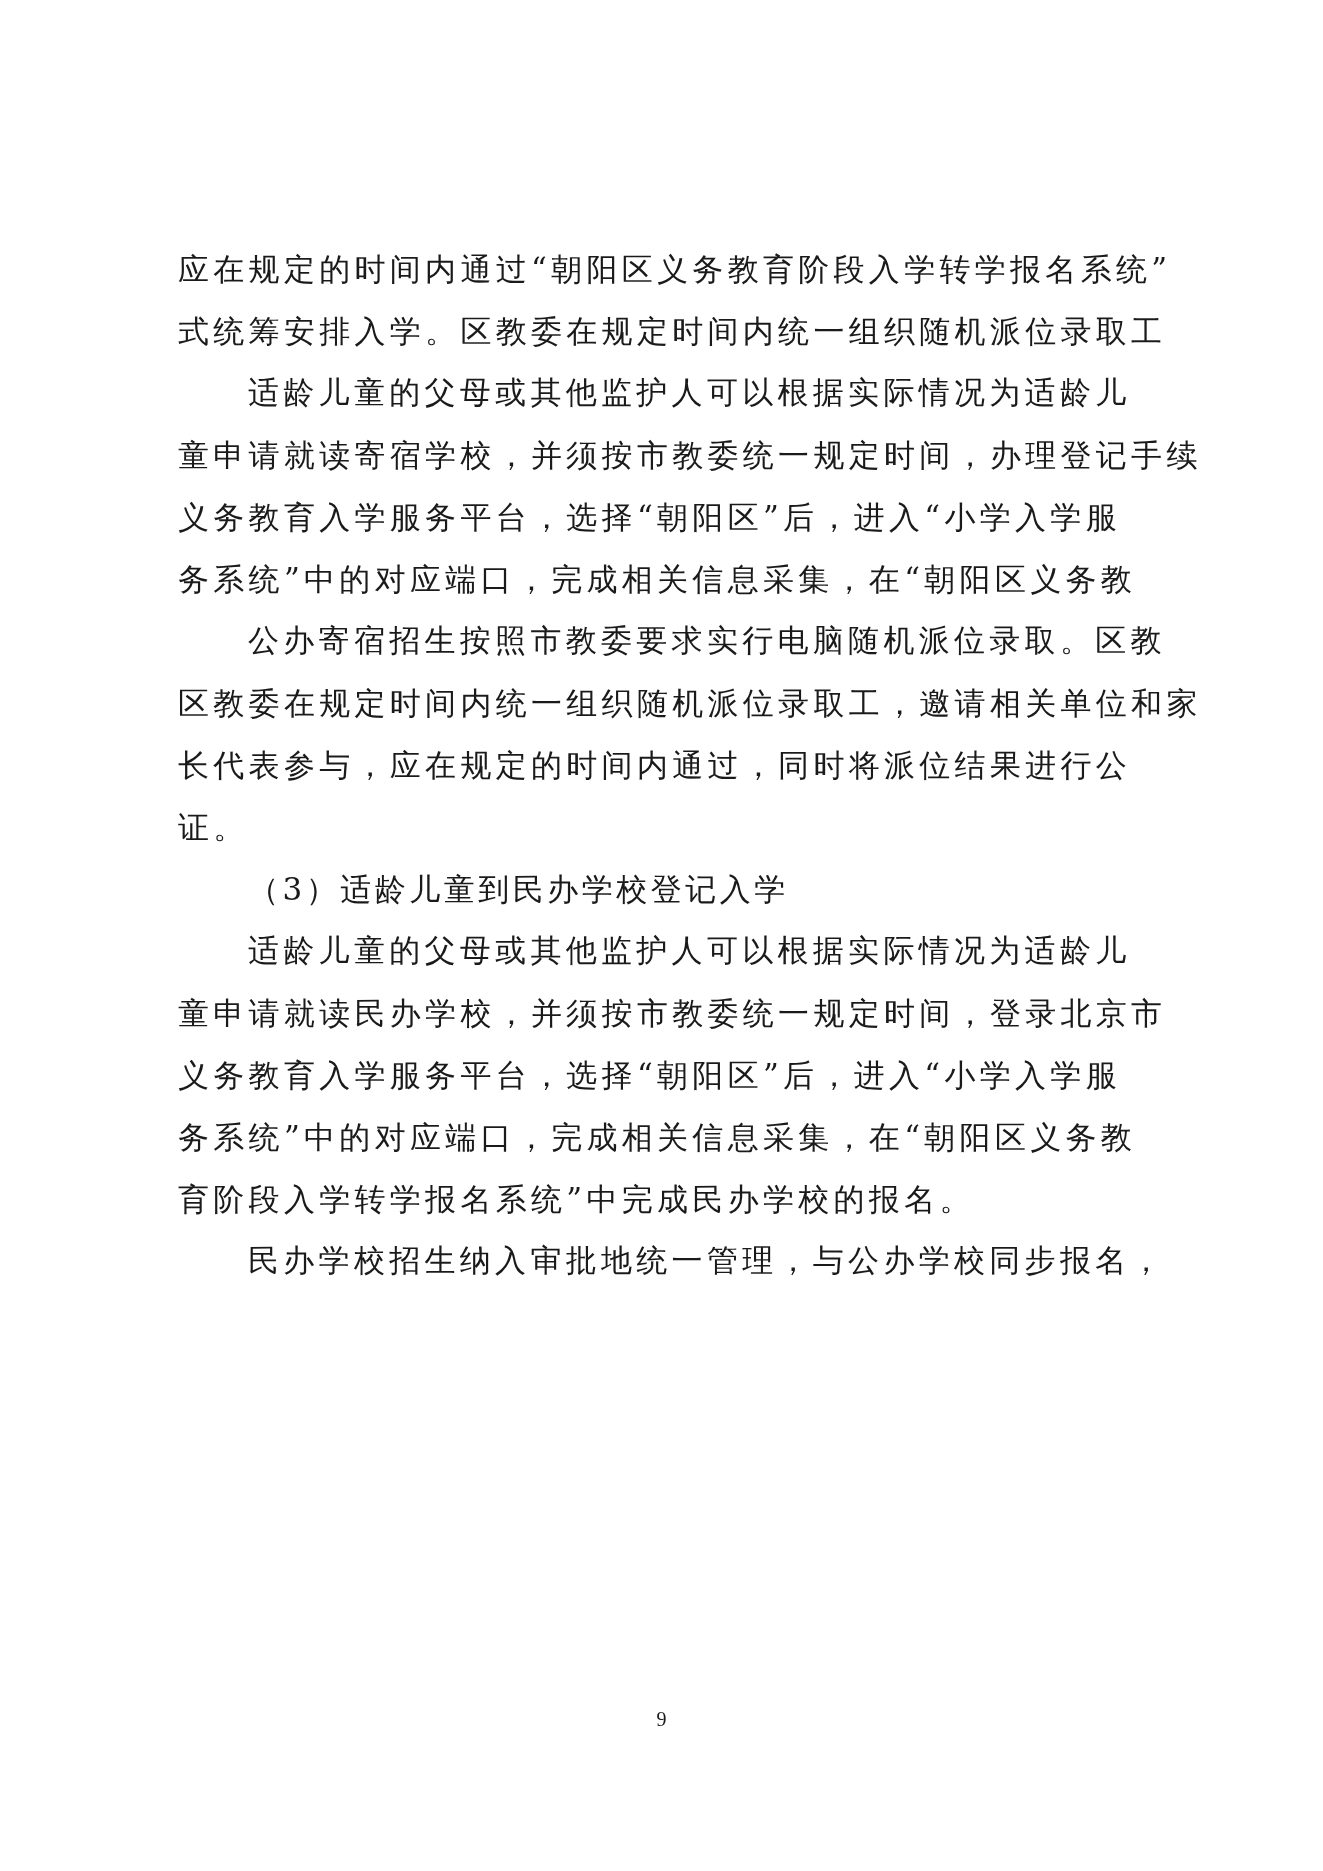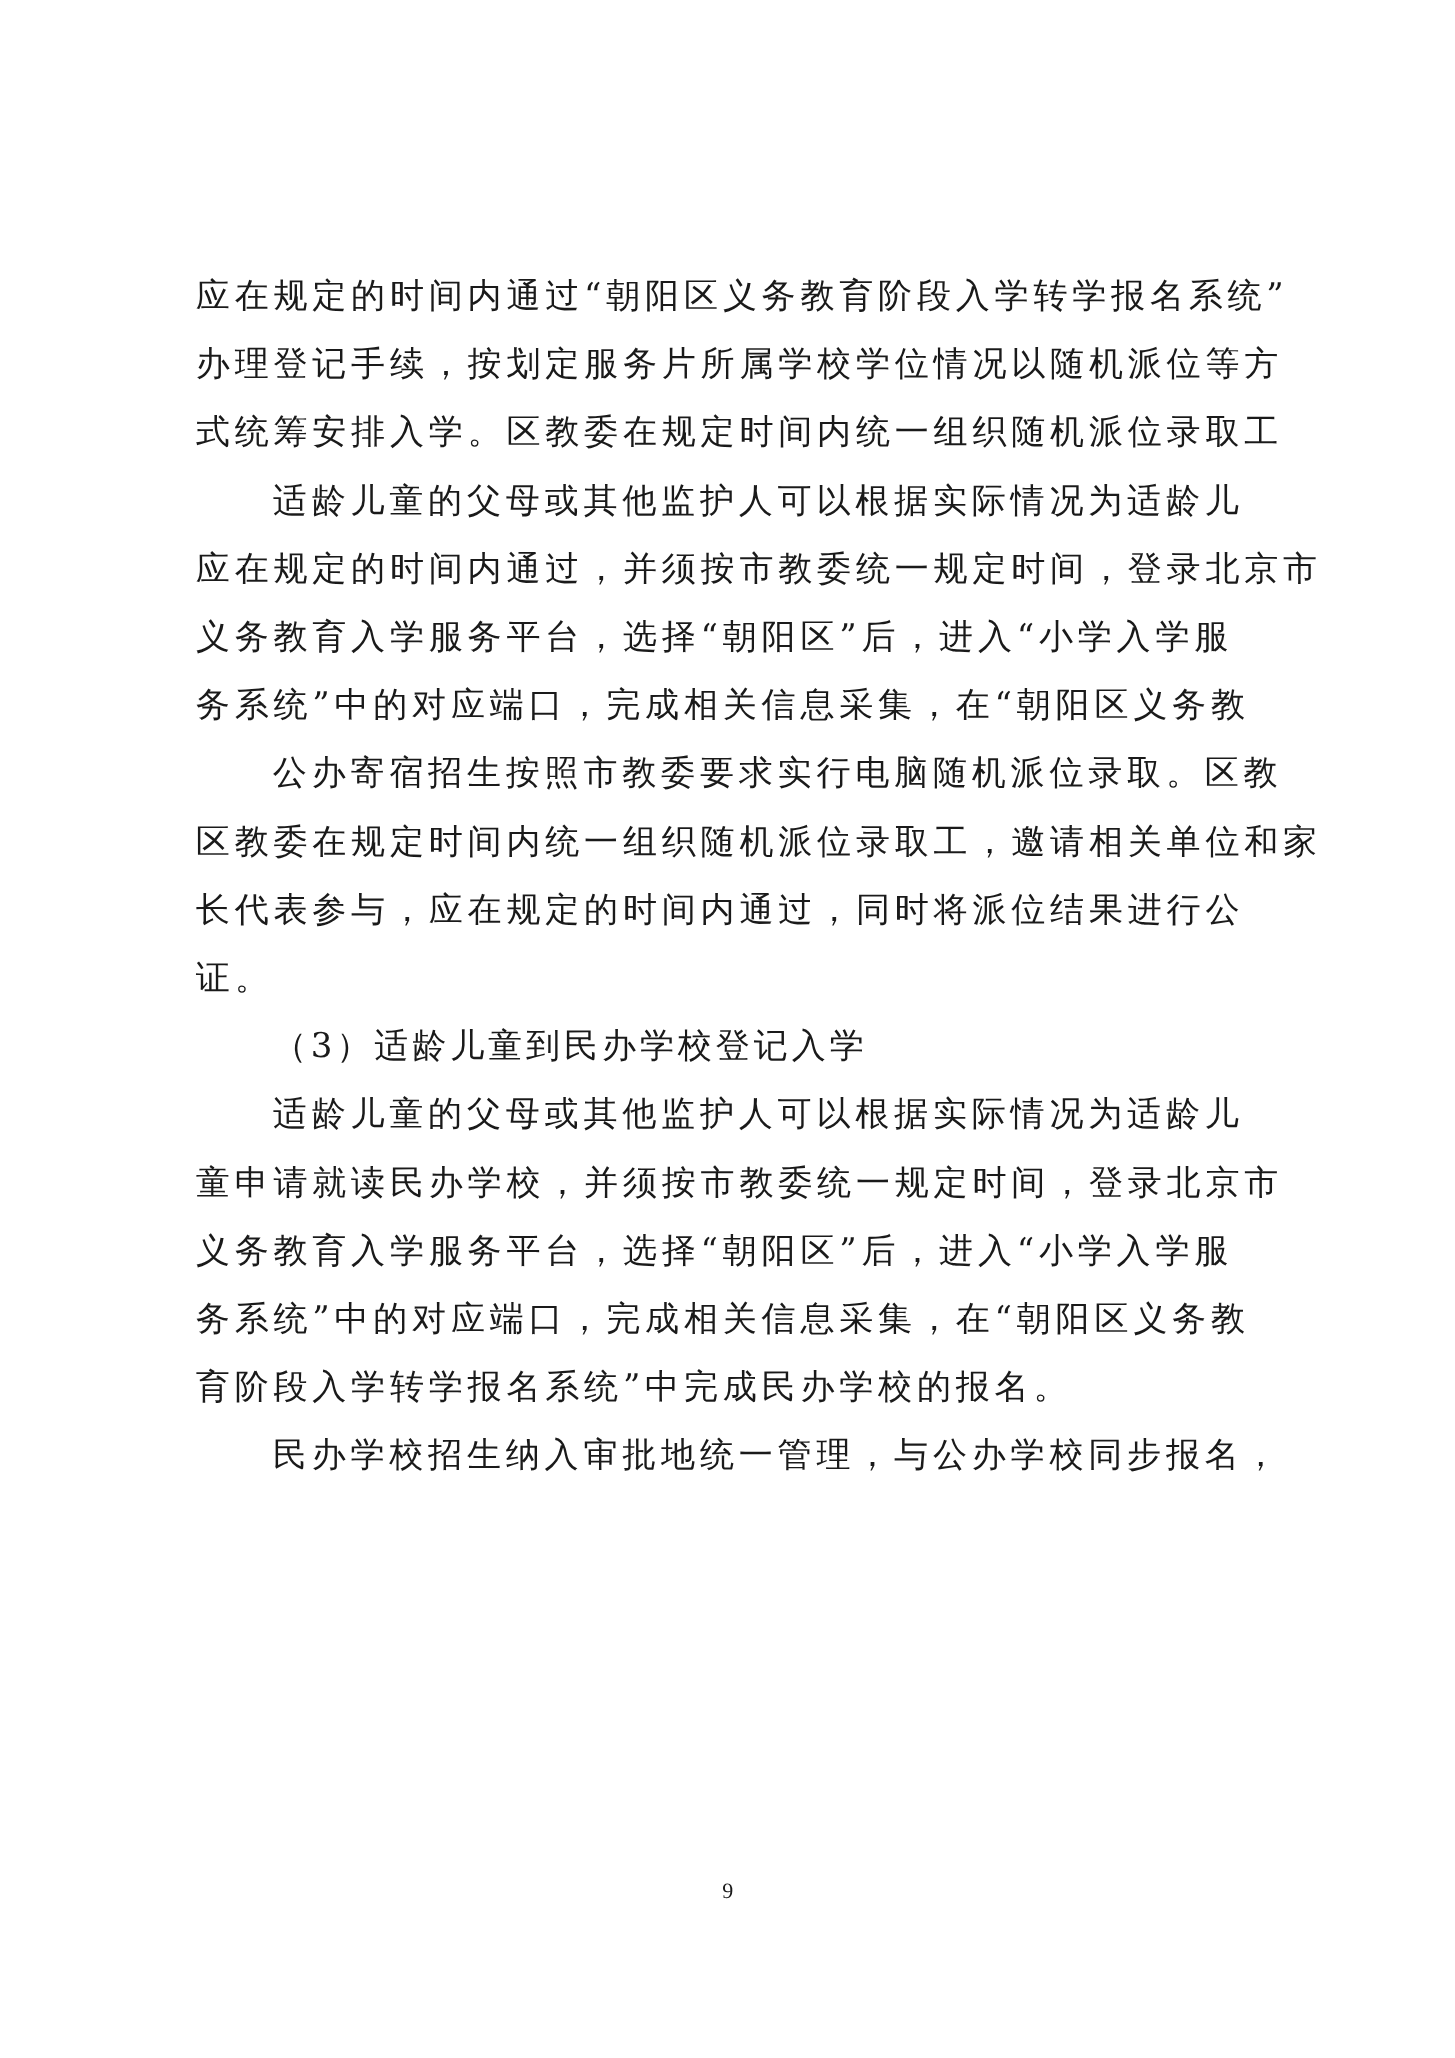--- a/index.html
+++ b/index.html
@@ -54,24 +54,23 @@
       font-size: 20px;
       color: #1a1a1a;
     }
   </style>
 </head>
 <body>
 
 <div class="page">
   <div class="text-block">
     <div class="line">应在规定的时间内通过“朝阳区义务教育阶段入学转学报名系统”</div>
-    <div class="line">办理登记手续，按划定服务片所属学校学位情况以随机派位等方</div>
     <div class="line">式统筹安排入学。区教委在规定时间内统一组织随机派位录取工</div>
     <div class="line indent">适龄儿童的父母或其他监护人可以根据实际情况为适龄儿</div>
-    <div class="line">应在规定的时间内通过，并须按市教委统一规定时间，登录北京市</div>
+    <div class="line">童申请就读寄宿学校，并须按市教委统一规定时间，办理登记手续</div>
     <div class="line">义务教育入学服务平台，选择“朝阳区”后，进入“小学入学服</div>
     <div class="line">务系统”中的对应端口，完成相关信息采集，在“朝阳区义务教</div>
     <div class="line indent">公办寄宿招生按照市教委要求实行电脑随机派位录取。区教</div>
     <div class="line">区教委在规定时间内统一组织随机派位录取工，邀请相关单位和家</div>
     <div class="line">长代表参与，应在规定的时间内通过，同时将派位结果进行公</div>
     <div class="line">证。</div>
     <div class="line heading">（3）适龄儿童到民办学校登记入学</div>
     <div class="line indent">适龄儿童的父母或其他监护人可以根据实际情况为适龄儿</div>
     <div class="line">童申请就读民办学校，并须按市教委统一规定时间，登录北京市</div>
     <div class="line">义务教育入学服务平台，选择“朝阳区”后，进入“小学入学服</div>

